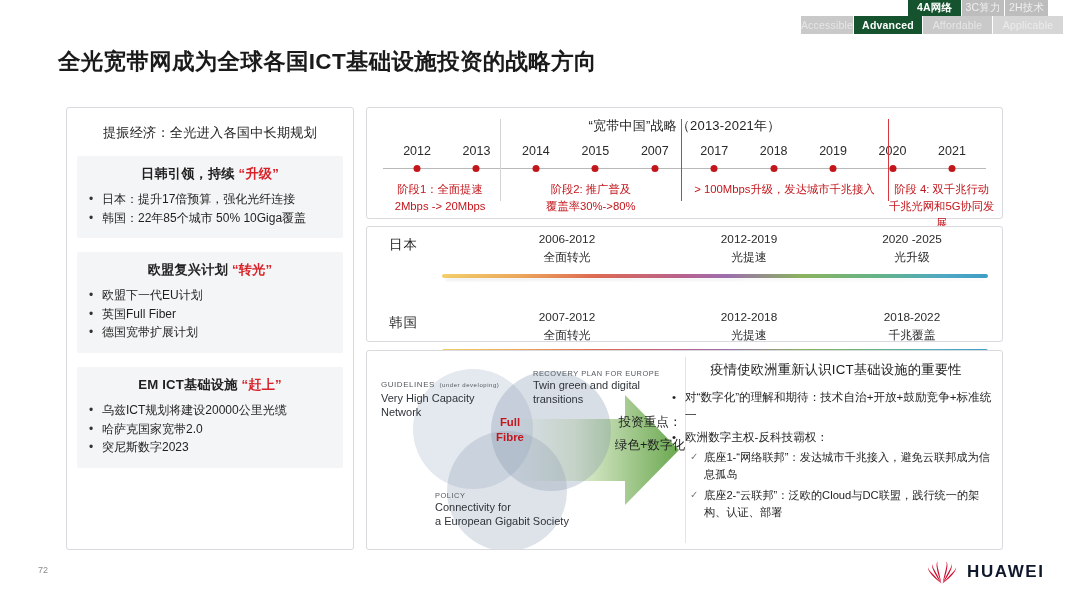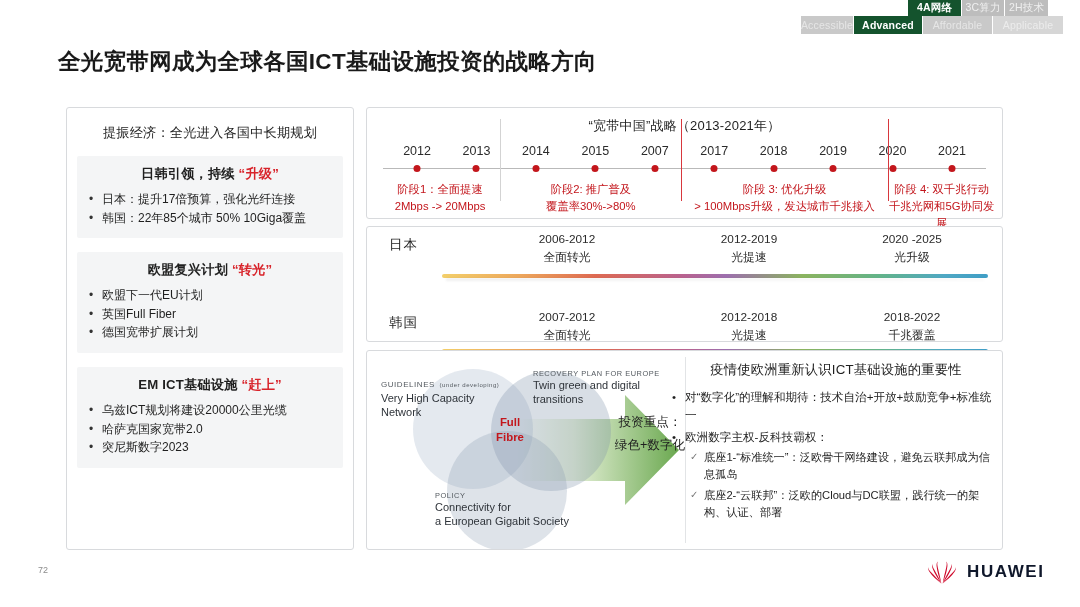--- a/index.html
+++ b/index.html
@@ -248,21 +248,20 @@
     <div class="tl-phases" id="tlPhases">
         <div class="tl-phase" style="left: 2%; width: 19%;">
           <div>阶段1：全面提速</div>
           <div>2Mbps -&gt; 20Mbps</div>
         </div>
         <div class="tl-phase" style="left: 21%; width: 28.5%;">
           <div>阶段2: 推广普及</div>
           <div>覆盖率30%-&gt;80%</div>
         </div>
         <div class="tl-phase" style="left: 49.5%; width: 32.5%;">
-          <div>阶段 3: 优化升级</div>
           <div>&gt; 100Mbps升级，发达城市千兆接入</div>
         </div>
         <div class="tl-phase" style="left: 82%; width: 17%;">
           <div>阶段 4: 双千兆行动</div>
           <div>千兆光网和5G协同发展</div>
         </div>
       </div>
   </div>
 
   <div class="panel rp" id="jkPanel">
@@ -364,21 +363,21 @@
         <div class="eu-li">
           <span class="b">•</span>
           <span>对“数字化”的理解和期待：技术自治+开放+鼓励竞争+标准统一</span>
         </div>
         <div class="eu-li">
           <span class="b">•</span>
           <span>欧洲数字主权-反科技霸权：</span>
         </div>
         <div class="eu-sub">
           <span class="b">✓</span>
-          <span>底座1-“标准统一”：泛欧骨干网络建设，避免云联邦成为信息孤岛</span>
+          <span>底座1-“网络联邦”：发达城市千兆接入，避免云联邦成为信息孤岛</span>
         </div>
         <div class="eu-sub">
           <span class="b">✓</span>
           <span>底座2-“云联邦”：泛欧的Cloud与DC联盟，践行统一的架构、认证、部署</span>
         </div>
       </div>
     </div>
   </div>
 
   <div class="page-num">72</div>

